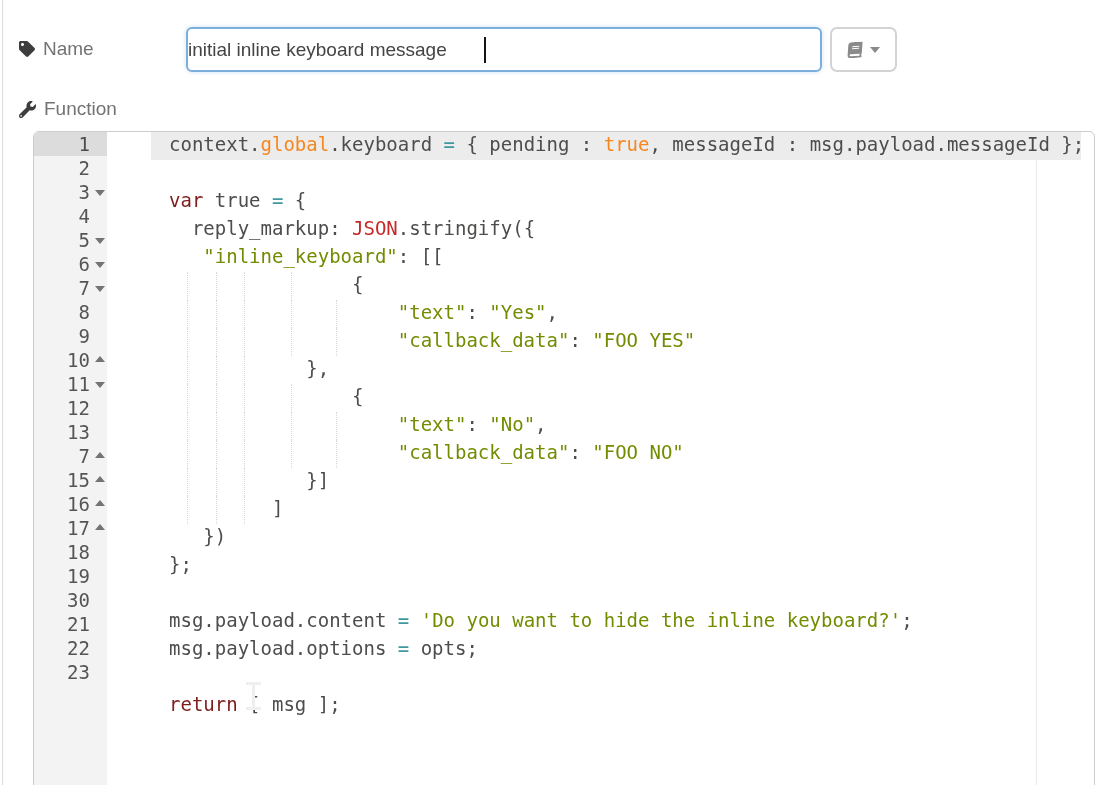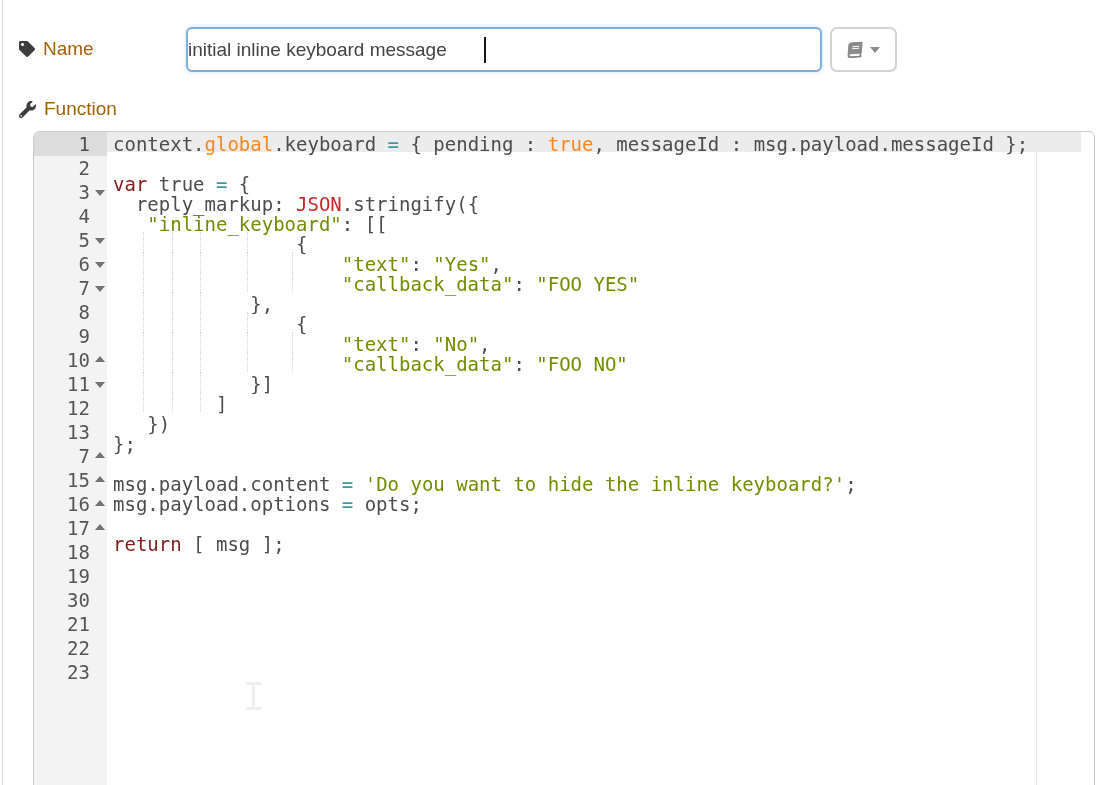--- a/index.html
+++ b/index.html
@@ -4,21 +4,21 @@
 <style>
   html,body{margin:0;padding:0;}
   body{width:1105px;height:785px;overflow:hidden;background:#fff;
        font-family:"Liberation Sans",sans-serif;}
   .stage{position:relative;width:1105px;height:785px;background:#fff;}
 
   .tray-edge{position:absolute;left:2px;top:0;bottom:0;width:1px;background:#dddddd;}
 
   
   .field-label{position:absolute;display:flex;align-items:center;gap:8px;
-               color:#a16207;font-size:19px;}
+               color:#737373;font-size:19px;}
   .name-label{left:19px;top:38px;}
   .func-label{left:19px;top:98px;}
   .field-label svg{display:block;}
 
   .name-input{position:absolute;left:186px;top:27px;width:636px;height:45px;
               box-sizing:border-box;border:2px solid #7caede;border-radius:6px;
               padding:0 0;font-family:"Liberation Sans",sans-serif;
               font-size:19px;color:#444;outline:none;background:#fff;
               box-shadow:0 0 4px rgba(110,160,220,.35);}
   .text-caret{position:absolute;left:484px;top:37px;width:2px;height:26px;
@@ -43,22 +43,22 @@
   .gutter-row{position:relative;height:24px;line-height:24px;text-align:right;
               padding-right:17px;color:#555;box-sizing:border-box;}
   .gutter-row.active{background:#dcdcdc;color:#4d4d4c;}
   .fold{position:absolute;right:2px;width:0;height:0;}
   .fold.open{top:10px;border-left:5px solid transparent;border-right:5px solid transparent;
              border-top:6px solid #737373;}
   .fold.end{top:8px;border-left:5px solid transparent;border-right:5px solid transparent;
             border-bottom:6px solid #737373;}
   .content{position:absolute;left:73px;top:0;right:0;bottom:0;z-index:1;
            font-family:"DejaVu Sans Mono",monospace;font-size:19px;}
-  .code-line{position:relative;height:20px;line-height:24px;padding-left:6px;
-             white-space:pre;color:#4d4d4c;}
+  .code-line{position:relative;height:28px;line-height:24px;padding-left:18px;
+             white-space:pre;color:#4d4d4c;margin-left:44px;}
   .code-line.active{background-image:linear-gradient(#ececec,#ececec);
                     background-repeat:no-repeat;background-size:calc(100% - 13px) 100%;}
   .guide{position:absolute;top:0;bottom:0;width:0;border-left:1px dotted #d7d7d7;}
   .tok-d{color:#4d4d4c;} .tok-k{color:#7f1d1d;} .tok-o{color:#3e999f;}
   .tok-s{color:#718c00;} .tok-c{color:#f5871f;} .tok-r{color:#c82829;}
 
   
   .ibeam{position:absolute;left:246px;top:682px;width:15px;height:28px;z-index:5;
          pointer-events:none;}
   .ibeam i{position:absolute;background:#efefef;}

